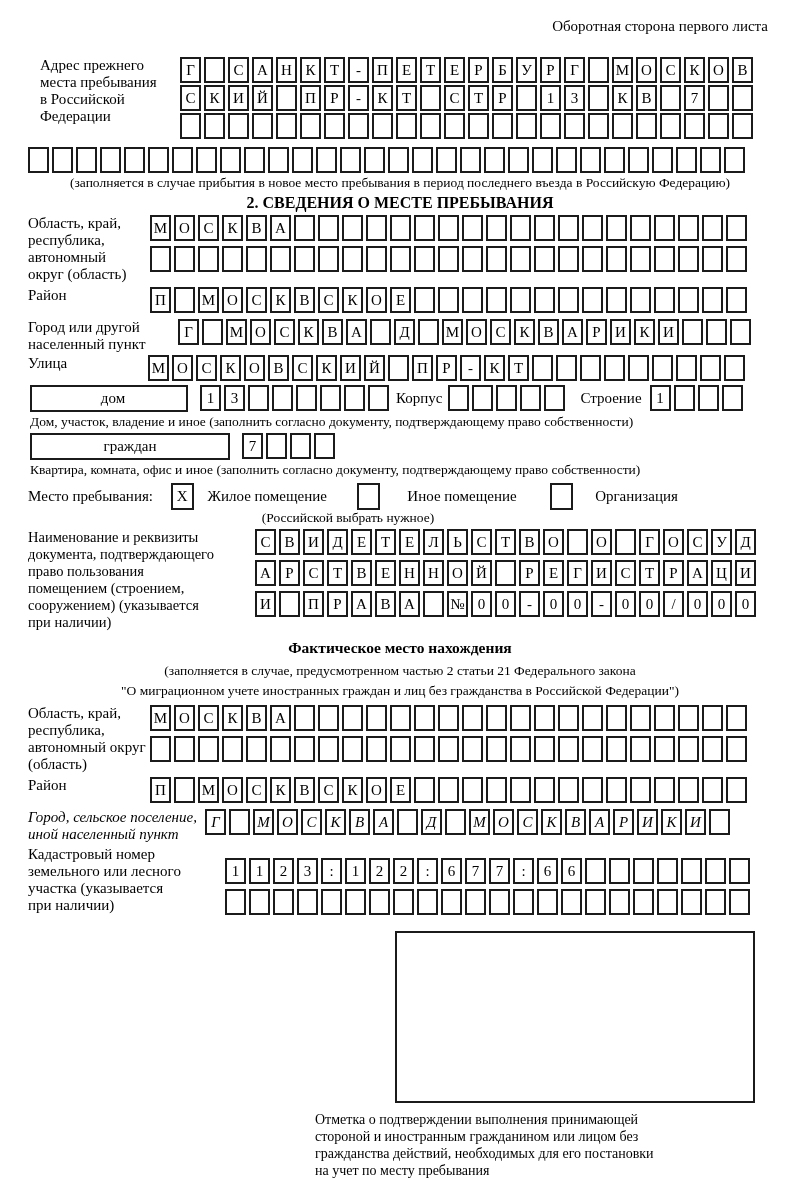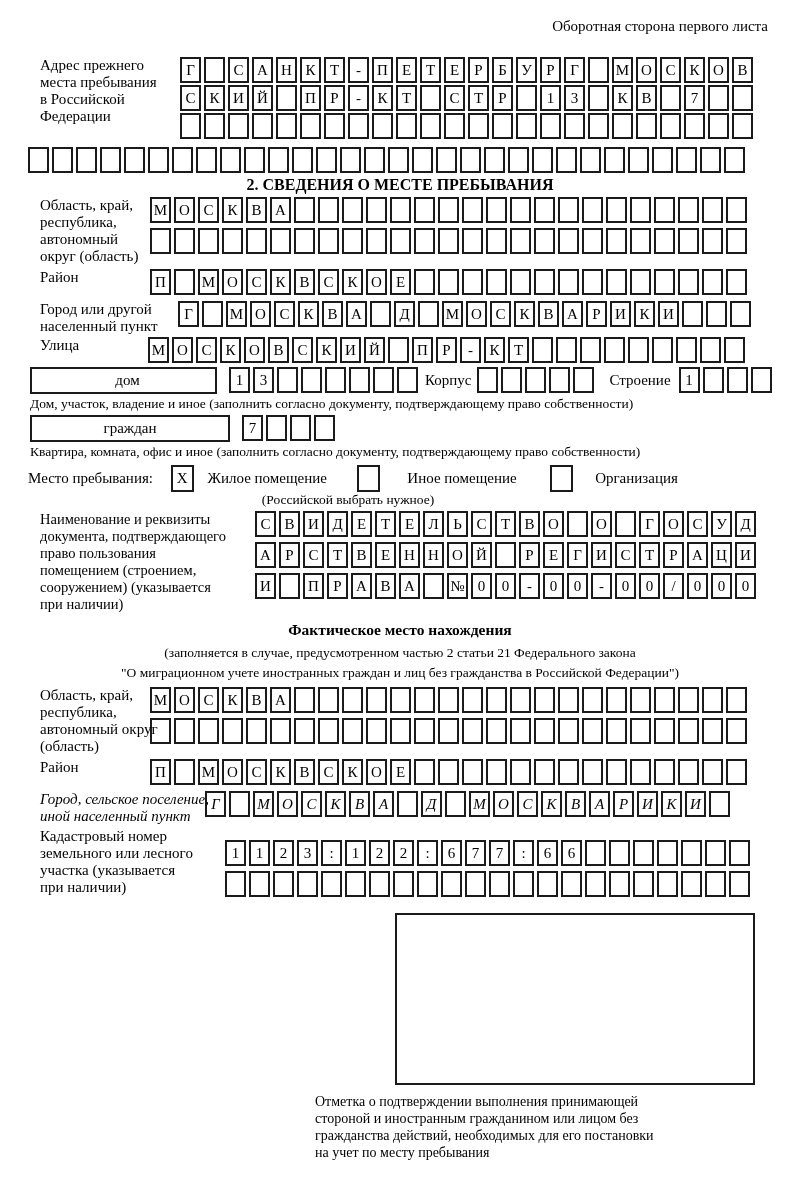--- a/index.html
+++ b/index.html
@@ -18,21 +18,21 @@
   .cbox {
     display: inline-block; width: 21px; height: 26px;
     border: 2px solid #1b1b1b; margin-right: 3px;
     text-align: center; font-size: 15px; line-height: 22px;
     vertical-align: top; overflow: hidden;
   }
   .gap5 .boxrow { margin-bottom: 5px; }
 
   .form-row { position: relative; }
   .rlabel {
-    position: absolute; left: 12px; top: 0;
+    position: absolute; left: 0; top: 0;
     font-size: 15px; line-height: 17px; white-space: pre-line;
   }
   .caption { font-size: 13.5px; margin: 1px 0 3px 2px; }
   .note-c { text-align: center; font-size: 13.5px; white-space: pre-line; }
   .sec-title { text-align: center; font-weight: bold; font-size: 16px; }
 
   .widebox {
     display: inline-block; height: 27px; border: 2px solid #1b1b1b;
     text-align: center; font-size: 15px; line-height: 23px; vertical-align: top;
   }
@@ -65,20 +65,21 @@
 места пребывания
 в Российской
 Федерации</div>
     <div style="margin-left:152px;">
       <div class="boxrow"><span class="cbox">Г</span><span class="cbox"></span><span class="cbox">С</span><span class="cbox">А</span><span class="cbox">Н</span><span class="cbox">К</span><span class="cbox">Т</span><span class="cbox">-</span><span class="cbox">П</span><span class="cbox">Е</span><span class="cbox">Т</span><span class="cbox">Е</span><span class="cbox">Р</span><span class="cbox">Б</span><span class="cbox">У</span><span class="cbox">Р</span><span class="cbox">Г</span><span class="cbox"></span><span class="cbox">М</span><span class="cbox">О</span><span class="cbox">С</span><span class="cbox">К</span><span class="cbox">О</span><span class="cbox">В</span></div>
       <div class="boxrow"><span class="cbox">С</span><span class="cbox">К</span><span class="cbox">И</span><span class="cbox">Й</span><span class="cbox"></span><span class="cbox">П</span><span class="cbox">Р</span><span class="cbox">-</span><span class="cbox">К</span><span class="cbox">Т</span><span class="cbox"></span><span class="cbox">С</span><span class="cbox">Т</span><span class="cbox">Р</span><span class="cbox"></span><span class="cbox">1</span><span class="cbox">3</span><span class="cbox"></span><span class="cbox">К</span><span class="cbox">В</span><span class="cbox"></span><span class="cbox">7</span><span class="cbox"></span><span class="cbox"></span></div>
       <div class="boxrow"><span class="cbox"></span><span class="cbox"></span><span class="cbox"></span><span class="cbox"></span><span class="cbox"></span><span class="cbox"></span><span class="cbox"></span><span class="cbox"></span><span class="cbox"></span><span class="cbox"></span><span class="cbox"></span><span class="cbox"></span><span class="cbox"></span><span class="cbox"></span><span class="cbox"></span><span class="cbox"></span><span class="cbox"></span><span class="cbox"></span><span class="cbox"></span><span class="cbox"></span><span class="cbox"></span><span class="cbox"></span><span class="cbox"></span><span class="cbox"></span></div>
     </div>
   </div>
   <div class="boxrow"><span class="cbox"></span><span class="cbox"></span><span class="cbox"></span><span class="cbox"></span><span class="cbox"></span><span class="cbox"></span><span class="cbox"></span><span class="cbox"></span><span class="cbox"></span><span class="cbox"></span><span class="cbox"></span><span class="cbox"></span><span class="cbox"></span><span class="cbox"></span><span class="cbox"></span><span class="cbox"></span><span class="cbox"></span><span class="cbox"></span><span class="cbox"></span><span class="cbox"></span><span class="cbox"></span><span class="cbox"></span><span class="cbox"></span><span class="cbox"></span><span class="cbox"></span><span class="cbox"></span><span class="cbox"></span><span class="cbox"></span><span class="cbox"></span><span class="cbox"></span></div>
+  <div class="note-c">(заполняется в случае прибытия в новое место пребывания в период последнего въезда в Российскую Федерацию)</div>
 
   <div class="sec-title" style="margin-top:3px;">2. СВЕДЕНИЯ О МЕСТЕ ПРЕБЫВАНИЯ</div>
 
   <div class="form-row" style="margin-top:3px; min-height:68px;">
     <div class="rlabel">Область, край,
 республика,
 автономный
 округ (область)</div>
     <div class="gap5" style="margin-left:122px;">
       <div class="boxrow"><span class="cbox">М</span><span class="cbox">О</span><span class="cbox">С</span><span class="cbox">К</span><span class="cbox">В</span><span class="cbox">А</span><span class="cbox"></span><span class="cbox"></span><span class="cbox"></span><span class="cbox"></span><span class="cbox"></span><span class="cbox"></span><span class="cbox"></span><span class="cbox"></span><span class="cbox"></span><span class="cbox"></span><span class="cbox"></span><span class="cbox"></span><span class="cbox"></span><span class="cbox"></span><span class="cbox"></span><span class="cbox"></span><span class="cbox"></span><span class="cbox"></span><span class="cbox"></span></div>
@@ -96,21 +97,21 @@
 населенный пункт</div>
     <div class="boxrow" style="margin-left:150px; margin-top:4px;"><span class="cbox">Г</span><span class="cbox"></span><span class="cbox">М</span><span class="cbox">О</span><span class="cbox">С</span><span class="cbox">К</span><span class="cbox">В</span><span class="cbox">А</span><span class="cbox"></span><span class="cbox">Д</span><span class="cbox"></span><span class="cbox">М</span><span class="cbox">О</span><span class="cbox">С</span><span class="cbox">К</span><span class="cbox">В</span><span class="cbox">А</span><span class="cbox">Р</span><span class="cbox">И</span><span class="cbox">К</span><span class="cbox">И</span><span class="cbox"></span><span class="cbox"></span><span class="cbox"></span></div>
   </div>
 
   <div class="form-row" style="margin-top:2px; min-height:28px;">
     <div class="rlabel">Улица</div>
     <div class="boxrow" style="margin-left:120px;"><span class="cbox">М</span><span class="cbox">О</span><span class="cbox">С</span><span class="cbox">К</span><span class="cbox">О</span><span class="cbox">В</span><span class="cbox">С</span><span class="cbox">К</span><span class="cbox">И</span><span class="cbox">Й</span><span class="cbox"></span><span class="cbox">П</span><span class="cbox">Р</span><span class="cbox">-</span><span class="cbox">К</span><span class="cbox">Т</span><span class="cbox"></span><span class="cbox"></span><span class="cbox"></span><span class="cbox"></span><span class="cbox"></span><span class="cbox"></span><span class="cbox"></span><span class="cbox"></span><span class="cbox"></span></div>
   </div>
 
   <div style="margin-top:2px; white-space:nowrap; height:28px;">
-    <span class="widebox" style="width:187px; margin-left:2px;padding-left:8px;">дом</span>
+    <span class="widebox" style="width:158px; margin-left:2px;padding-left:8px;">дом</span>
     <span style="display:inline-block; width:8px;"></span><span class="boxrow" style="display:inline-block;"><span class="cbox">1</span><span class="cbox">3</span><span class="cbox"></span><span class="cbox"></span><span class="cbox"></span><span class="cbox"></span><span class="cbox"></span><span class="cbox"></span></span><span class="inline-lbl" style="margin:0 6px 0 4px;">Корпус</span><span class="boxrow" style="display:inline-block;"><span class="cbox"></span><span class="cbox"></span><span class="cbox"></span><span class="cbox"></span><span class="cbox"></span></span><span class="inline-lbl" style="margin:0 8px 0 12px;">Строение</span><span class="boxrow" style="display:inline-block;"><span class="cbox">1</span><span class="cbox"></span><span class="cbox"></span><span class="cbox"></span></span>
   </div>
   <div class="caption">Дом, участок, владение и иное (заполнить согласно документу, подтверждающему право собственности)</div>
 
   <div style="margin-top:2px; white-space:nowrap; height:28px;">
     <span class="widebox" style="width:200px; margin-left:2px;">граждан</span>
     <span style="display:inline-block; width:8px;"></span><span class="boxrow" style="display:inline-block;"><span class="cbox">7</span><span class="cbox"></span><span class="cbox"></span><span class="cbox"></span></span>
   </div>
   <div class="caption">Квартира, комната, офис и иное (заполнить согласно документу, подтверждающему право собственности)</div>
 

